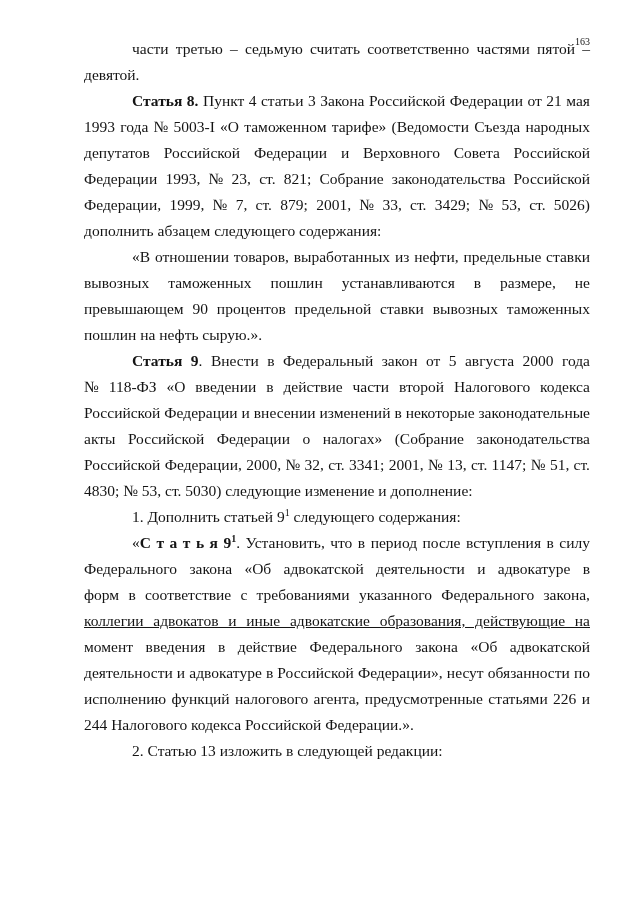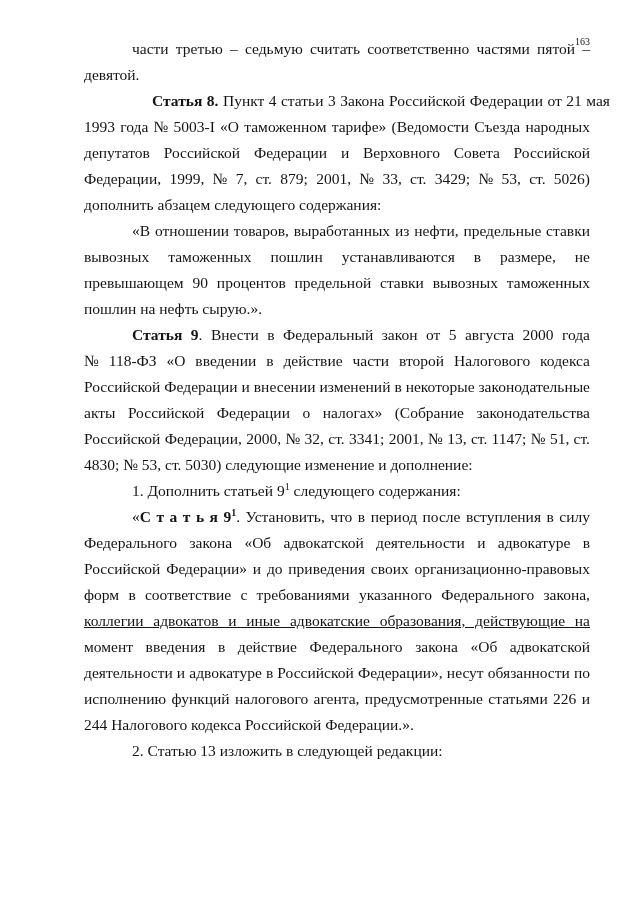--- a/index.html
+++ b/index.html
@@ -51,23 +51,24 @@
 <body>
 
 <div class="page" style="background: rgb(255, 255, 255); color: rgb(20, 20, 20);">
   <div class="page-number">163</div>
   <div class="content" id="content">
       <div class="para">
         <div class="line j ind"><span class="ln" style="word-spacing: 3.32031px;"><span>части третью – седьмую считать соответственно частями пятой –</span></span></div>
         <div class="line"><span class="ln"><span>девятой.</span></span></div>
       </div>
       <div class="para">
-        <div class="line j ind"><span class="ln" style="word-spacing: 0.606534px; margin-left: 20px;"><span class="b">Статья 8.</span><span> Пункт 4 статьи 3 Закона Российской Федерации от 21 мая</span></span></div>
+        <div class="line j ind"><span class="ln" style="word-spacing: 0.606534px;"><span class="b">Статья 8.</span><span> Пункт 4 статьи 3 Закона Российской Федерации от 21 мая</span></span></div>
         <div class="line j"><span class="ln" style="word-spacing: 1.35417px;"><span>1993 года № 5003-I «О таможенном тарифе» (Ведомости Съезда народных</span></span></div>
         <div class="line j"><span class="ln" style="word-spacing: 9.92969px;"><span>депутатов Российской Федерации и Верховного Совета Российской</span></span></div>
+        <div class="line j"><span class="ln" style="word-spacing: 4.35156px;"><span>Федерации 1993, № 23, ст. 821; Собрание законодательства Российской</span></span></div>
         <div class="line j"><span class="ln" style="word-spacing: 4.43304px;"><span>Федерации, 1999, № 7, ст. 879; 2001, № 33, ст. 3429; № 53, ст. 5026)</span></span></div>
         <div class="line"><span class="ln"><span>дополнить абзацем следующего содержания:</span></span></div>
       </div>
       <div class="para">
         <div class="line j ind"><span class="ln" style="word-spacing: 0.970982px;"><span>«В отношении товаров, выработанных из нефти, предельные ставки</span></span></div>
         <div class="line j"><span class="ln" style="word-spacing: 15.1094px;"><span>вывозных таможенных пошлин устанавливаются в размере, не</span></span></div>
         <div class="line j"><span class="ln" style="word-spacing: 4.95573px;"><span>превышающем 90 процентов предельной ставки вывозных таможенных</span></span></div>
         <div class="line"><span class="ln"><span>пошлин на нефть сырую.».</span></span></div>
       </div>
       <div class="para">
@@ -77,21 +78,20 @@
         <div class="line j"><span class="ln" style="word-spacing: 8.61198px;"><span>акты Российской Федерации о налогах» (Собрание законодательства</span></span></div>
         <div class="line j"><span class="ln" style="word-spacing: 0.493304px;"><span>Российской Федерации, 2000, № 32, ст. 3341; 2001, № 13, ст. 1147; № 51, ст.</span></span></div>
         <div class="line"><span class="ln"><span>4830; № 53, ст. 5030) следующие изменение и дополнение:</span></span></div>
       </div>
       <div class="para">
         <div class="line ind"><span class="ln"><span>1. Дополнить статьей 9</span><span class="s">1</span><span> следующего содержания:</span></span></div>
       </div>
       <div class="para">
         <div class="line j ind"><span class="ln" style="word-spacing: 1.61384px;"><span>«</span><span class="b">С т а т ь я 9</span><span class="b s">1</span><span>. Установить, что в период после вступления в силу</span></span></div>
         <div class="line j"><span class="ln" style="word-spacing: 8.48661px;"><span>Федерального закона «Об адвокатской деятельности и адвокатуре в</span></span></div>
-        <div class="line j"><span class="ln" style="word-spacing: 1.88542px;"><span>Российской Федерации» и до приведения своих организационно-правовых</span></span></div>
         <div class="line j"><span class="ln" style="word-spacing: 5.39732px; margin-top: 48px;"><span>форм в соответствие с требованиями указанного Федерального закона,</span></span></div>
         <div class="line j"><span class="ln" style="word-spacing: 5.87946px; text-decoration: underline;"><span>коллегии адвокатов и иные адвокатские образования, действующие на</span></span></div>
         <div class="line j"><span class="ln" style="word-spacing: 8.70759px;"><span>момент введения в действие Федерального закона «Об адвокатской</span></span></div>
         <div class="line j"><span class="ln" style="word-spacing: 0.265625px;"><span>деятельности и адвокатуре в Российской Федерации», несут обязанности по</span></span></div>
         <div class="line j"><span class="ln" style="word-spacing: 1.50223px;"><span>исполнению функций налогового агента, предусмотренные статьями 226 и</span></span></div>
         <div class="line"><span class="ln"><span>244 Налогового кодекса Российской Федерации.».</span></span></div>
       </div>
       <div class="para">
         <div class="line ind"><span class="ln"><span>2. Статью 13 изложить в следующей редакции:</span></span></div>
       </div>

